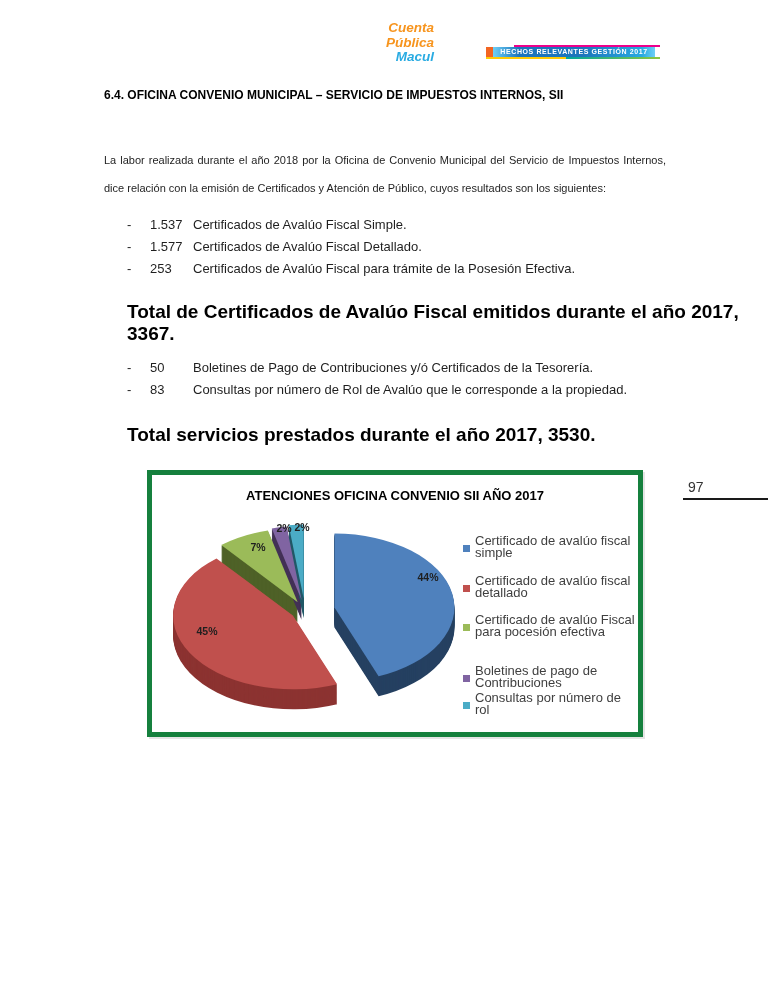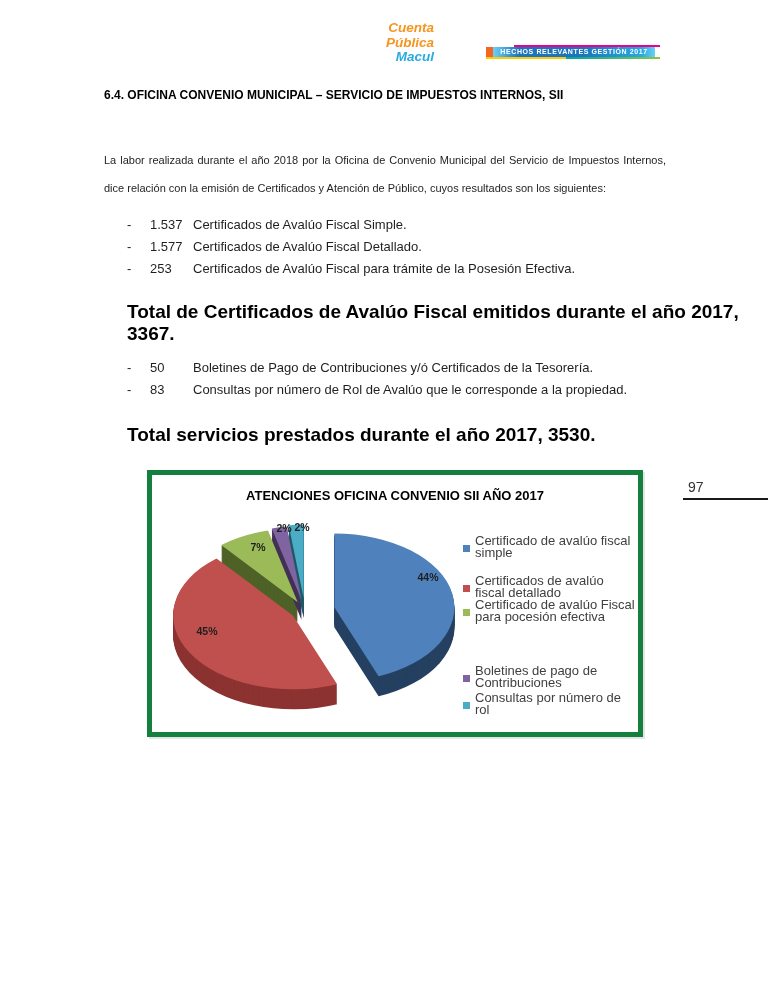--- a/index.html
+++ b/index.html
@@ -49,21 +49,21 @@
   .chart-title{position:absolute;top:13px;left:0;right:0;text-align:center;
                font-size:13px;font-weight:bold;color:#000;}
   #pie-svg{position:absolute;left:0;top:0;}
   #pie-svg text{font-family:"Liberation Sans",sans-serif;font-size:10.5px;fill:#1f1f1f;
                 text-anchor:middle;font-weight:bold;}
   .legend{position:absolute;left:311px;top:0;width:172px;height:100%;}
   .legend-item{position:absolute;left:0;display:flex;gap:5px;align-items:center;
                font-size:13px;color:#404040;line-height:12px;width:172px;}
   .legend-item:nth-child(1){top:60px}
   .legend-item:nth-child(2){top:100px}
-  .legend-item:nth-child(3){top:124px}
+  .legend-item:nth-child(3){top:139px}
   .legend-item:nth-child(4){top:190px}
   .legend-item:nth-child(5){top:217px}
   .swatch{flex:0 0 auto;width:7px;height:7px;margin-top:2px;}
 </style>
 </head>
 <body>
 
 <div class="page">
 
   <div class="logo-words">
@@ -233,21 +233,21 @@
         <text x="132" y="57">2%</text>
         <text x="150" y="56">2%</text>
       </svg>
     <div class="legend" id="legend">
         <div class="legend-item">
           <span class="swatch" style="background: rgb(79, 129, 189);"></span>
           <span>Certificado de avalúo fiscal simple</span>
         </div>
         <div class="legend-item">
           <span class="swatch" style="background: rgb(192, 80, 77);"></span>
-          <span>Certificados de avalúo fiscal detallado</span>
+          <span>Certificado de avalúo fiscal detallado</span>
         </div>
         <div class="legend-item">
           <span class="swatch" style="background: rgb(155, 187, 89);"></span>
           <span>Certificado de avalúo Fiscal para pocesión efectiva</span>
         </div>
         <div class="legend-item">
           <span class="swatch" style="background: rgb(128, 100, 162);"></span>
           <span>Boletines de pago de Contribuciones</span>
         </div>
         <div class="legend-item">

